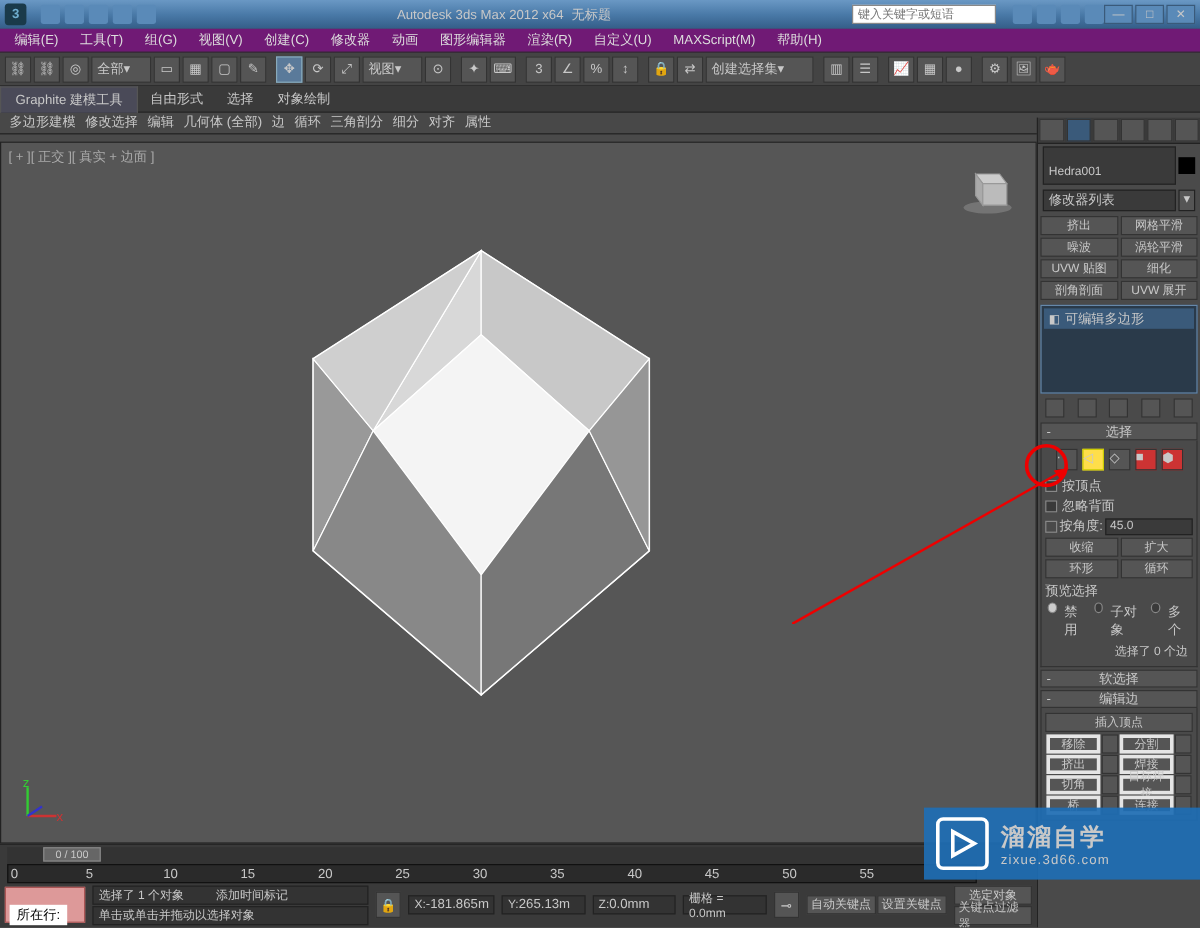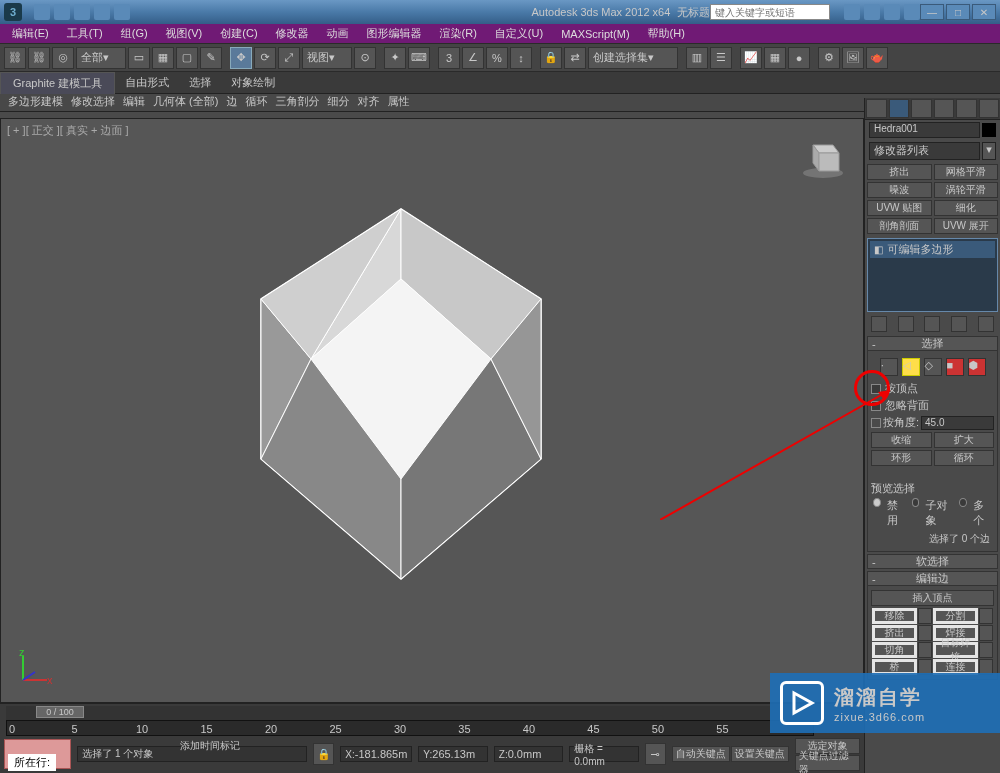--- a/index.html
+++ b/index.html
@@ -3,21 +3,21 @@
 <meta charset="utf-8">
 <style>
 *{margin:0;padding:0;box-sizing:border-box;font-family:"Microsoft YaHei",SimSun,sans-serif;font-size:11px;color:#c8c8c8;user-select:none}
 body{width:1000px;height:773px;background:#4a4a4a;overflow:hidden;position:relative}
 
 
 .titlebar{height:24px;background:linear-gradient(#6a98c4,#4a7aa8,#345d88);display:flex;align-items:center;padding:0 4px;color:#fff}
 .app-icon{width:18px;height:18px;background:#1a3a4a;border-radius:3px;margin-right:6px;display:flex;align-items:center;justify-content:center;color:#6faecf;font-weight:bold}
 .qat{display:flex;gap:4px;margin-left:6px}
 .qat i{width:16px;height:16px;display:inline-block;background:#5a8ab8;border-radius:2px}
-.title-text{flex:1;text-align:right;color:#cde6ff;font-size:12px}
+.title-text{flex:1;text-align:center;color:#cde6ff;font-size:12px}
 .wincontrols{display:flex;gap:2px}
 .wincontrols span{width:24px;height:16px;background:#5a8ab8;border:1px solid #3a5a7a;display:flex;align-items:center;justify-content:center;font-size:10px}
 .search-box{width:120px;height:16px;background:#fff;border:1px solid #888;margin-right:8px;color:#999;padding:0 4px;font-size:10px}
 
 
 .menubar{height:20px;background:#701a75;display:flex;align-items:center;padding:0 4px;gap:2px;border-bottom:1px solid #2a2a2a}
 .menubar span{padding:2px 8px;color:#ddd;font-size:11px}
 
 
 .toolbar{height:28px;background:#444;display:flex;align-items:center;padding:2px 4px;gap:2px;border-bottom:1px solid #2a2a2a}
@@ -42,21 +42,21 @@
 
 
 .shape{position:absolute;left:230px;top:80px;width:340px;height:400px}
 
 
 .rpanel{position:absolute;right:0;top:98px;width:136px;bottom:0;background:#4a4a4a;border-left:1px solid #222;overflow:hidden}
 .rp-tabs{height:22px;display:flex;background:#3a3a3a;border-bottom:1px solid #222}
 .rp-tabs i{flex:1;background:#555;border:1px solid #333;margin:1px}
 .rp-tabs i.sel{background:#3a5a7a}
 .rp-row{padding:2px 4px;display:flex;align-items:center;gap:2px}
-.rp-name{height:16px;background:#3a3a3a;border:1px solid #222;padding:0 4px;flex:1;font-size:10px}
+.rp-name{height:16px;background:#3a3a3a;border:1px solid #222;padding:15px 4px;flex:1;font-size:10px}
 .rp-color{width:14px;height:14px;background:#000}
 .rp-select{height:18px;background:#3a3a3a;border:1px solid #222;padding:0 4px;flex:1;font-size:11px}
 .rp-arrow{width:14px;height:18px;background:#555;border:1px solid #222;text-align:center}
 .mod-grid{display:grid;grid-template-columns:1fr 1fr;gap:2px;padding:2px}
 .mod-btn{height:16px;background:#555;border:1px solid #333;text-align:center;font-size:10px;display:flex;align-items:center;justify-content:center}
 .mod-stack{height:74px;background:#2a3a4a;border:1px solid #68a;margin:2px;padding:2px}
 .mod-stack-item{background:#3a5a7a;padding:1px 4px;font-size:10px;display:flex;align-items:center;gap:4px}
 .stack-btns{display:flex;gap:2px;padding:2px;justify-content:space-around}
 
 
@@ -302,21 +302,21 @@
           <div class="spin-val">45.0</div>
         </div>
       <div class="btn-pair">
           <div class="hb">收缩</div>
           <div class="hb">扩大</div>
         </div>
       <div class="btn-pair">
           <div class="hb">环形</div>
           <div class="hb">循环</div>
         </div>
-      <div style="padding-top:14px">预览选择</div>
+      <div style="padding-top:2px">预览选择</div>
       <div class="radio-row">
         <i class="on"></i>
           <span>禁用</span>
         <i></i>
           <span>子对象</span>
         <i></i>
           <span>多个</span>
       </div>
       <div class="info-line">选择了 0 个边</div>
     </div>
@@ -369,20 +369,21 @@
       <span style="left:56%">35</span>
       <span style="left:64%">40</span>
       <span style="left:72%">45</span>
       <span style="left:80%">50</span>
       <span style="left:88%">55</span>
   </div>
   <div class="status">
     <div style="width:70px;height:30px;background:#d99;border:1px solid #a55"></div>
     <div style="display:flex;flex-direction:column;gap:1px;flex:1">
       <div class="st-box" style="width:230px">选择了 1 个对象</div>
+      <div class="st-box" style="width:230px">单击或单击并拖动以选择对象</div>
     </div>
     <div class="tb-btn">🔒</div>
     <div class="st-box coord">X:<span>-181.865m</span></div>
     <div class="st-box coord">Y:<span>265.13m</span></div>
     <div class="st-box coord">Z:<span>0.0mm</span></div>
     <div class="st-box">栅格 = 0.0mm</div>
     <div class="tb-btn">⊸</div>
     <div style="display:flex;gap:1px">
       <div class="keybtn">自动关键点</div>
       <div class="keybtn">设置关键点</div>

